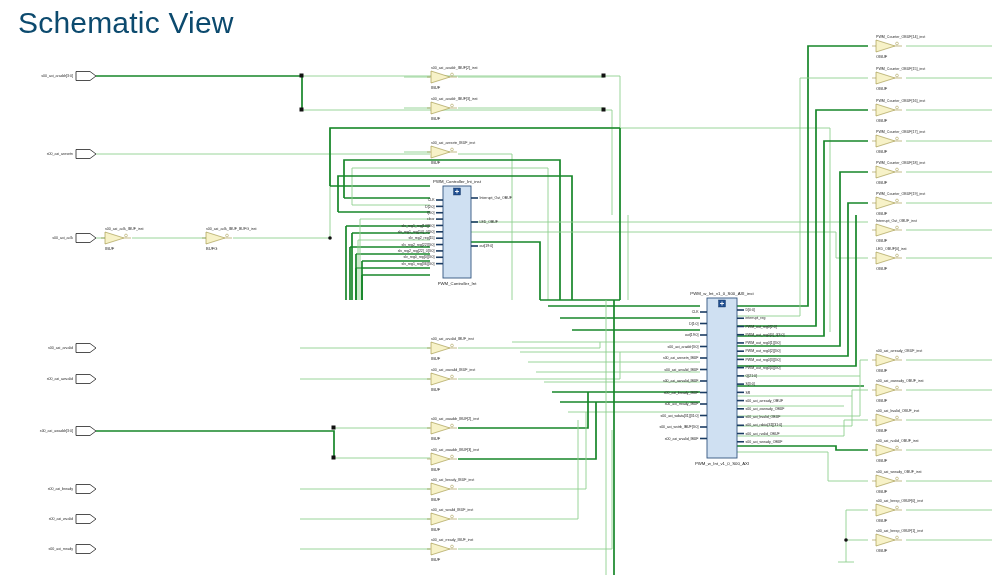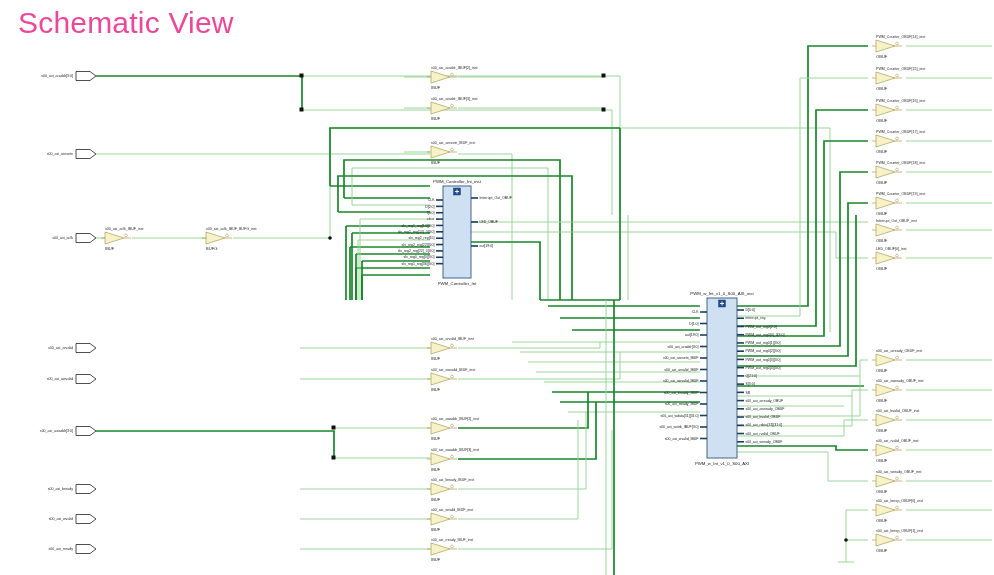--- a/index.html
+++ b/index.html
@@ -1,20 +1,20 @@
 <!DOCTYPE html>
 <html><head>
 <meta charset="utf-8">
 <style>
   html,body{margin:0;padding:0;background:#ffffff;}
   body{width:994px;height:575px;overflow:hidden;font-family:"Liberation Sans",sans-serif;}
   #stage{position:relative;width:994px;height:575px;background:#fff;}
   #title{
     position:absolute;left:18px;top:6px;
-    font-size:30px;color:#ec4899;font-family:"Liberation Sans",sans-serif;
+    font-size:30px;color:#0c4a6e;font-family:"Liberation Sans",sans-serif;
     letter-spacing:.2px;font-weight:400;white-space:nowrap;
   }
   svg#schem{position:absolute;left:0;top:0;width:994px;height:575px;}
   .lbl{font-family:"Liberation Sans",sans-serif;font-size:3.6px;fill:#2b2b2b;}
   .lbl4{font-family:"Liberation Sans",sans-serif;font-size:4.1px;fill:#2b2b2b;}
   .pinlbl{font-family:"Liberation Sans",sans-serif;font-size:3.5px;fill:#1b1b1b;}
   .blklbl{font-family:"Liberation Sans",sans-serif;font-size:4.3px;fill:#1b1b1b;}
   .buf{fill:#f7f2c8;stroke:#9a8e3a;stroke-width:.6;}
   .bub{fill:#ffffff;stroke:#9a8e3a;stroke-width:.5;}
   .port{fill:#ffffff;stroke:#222;stroke-width:.8;}

